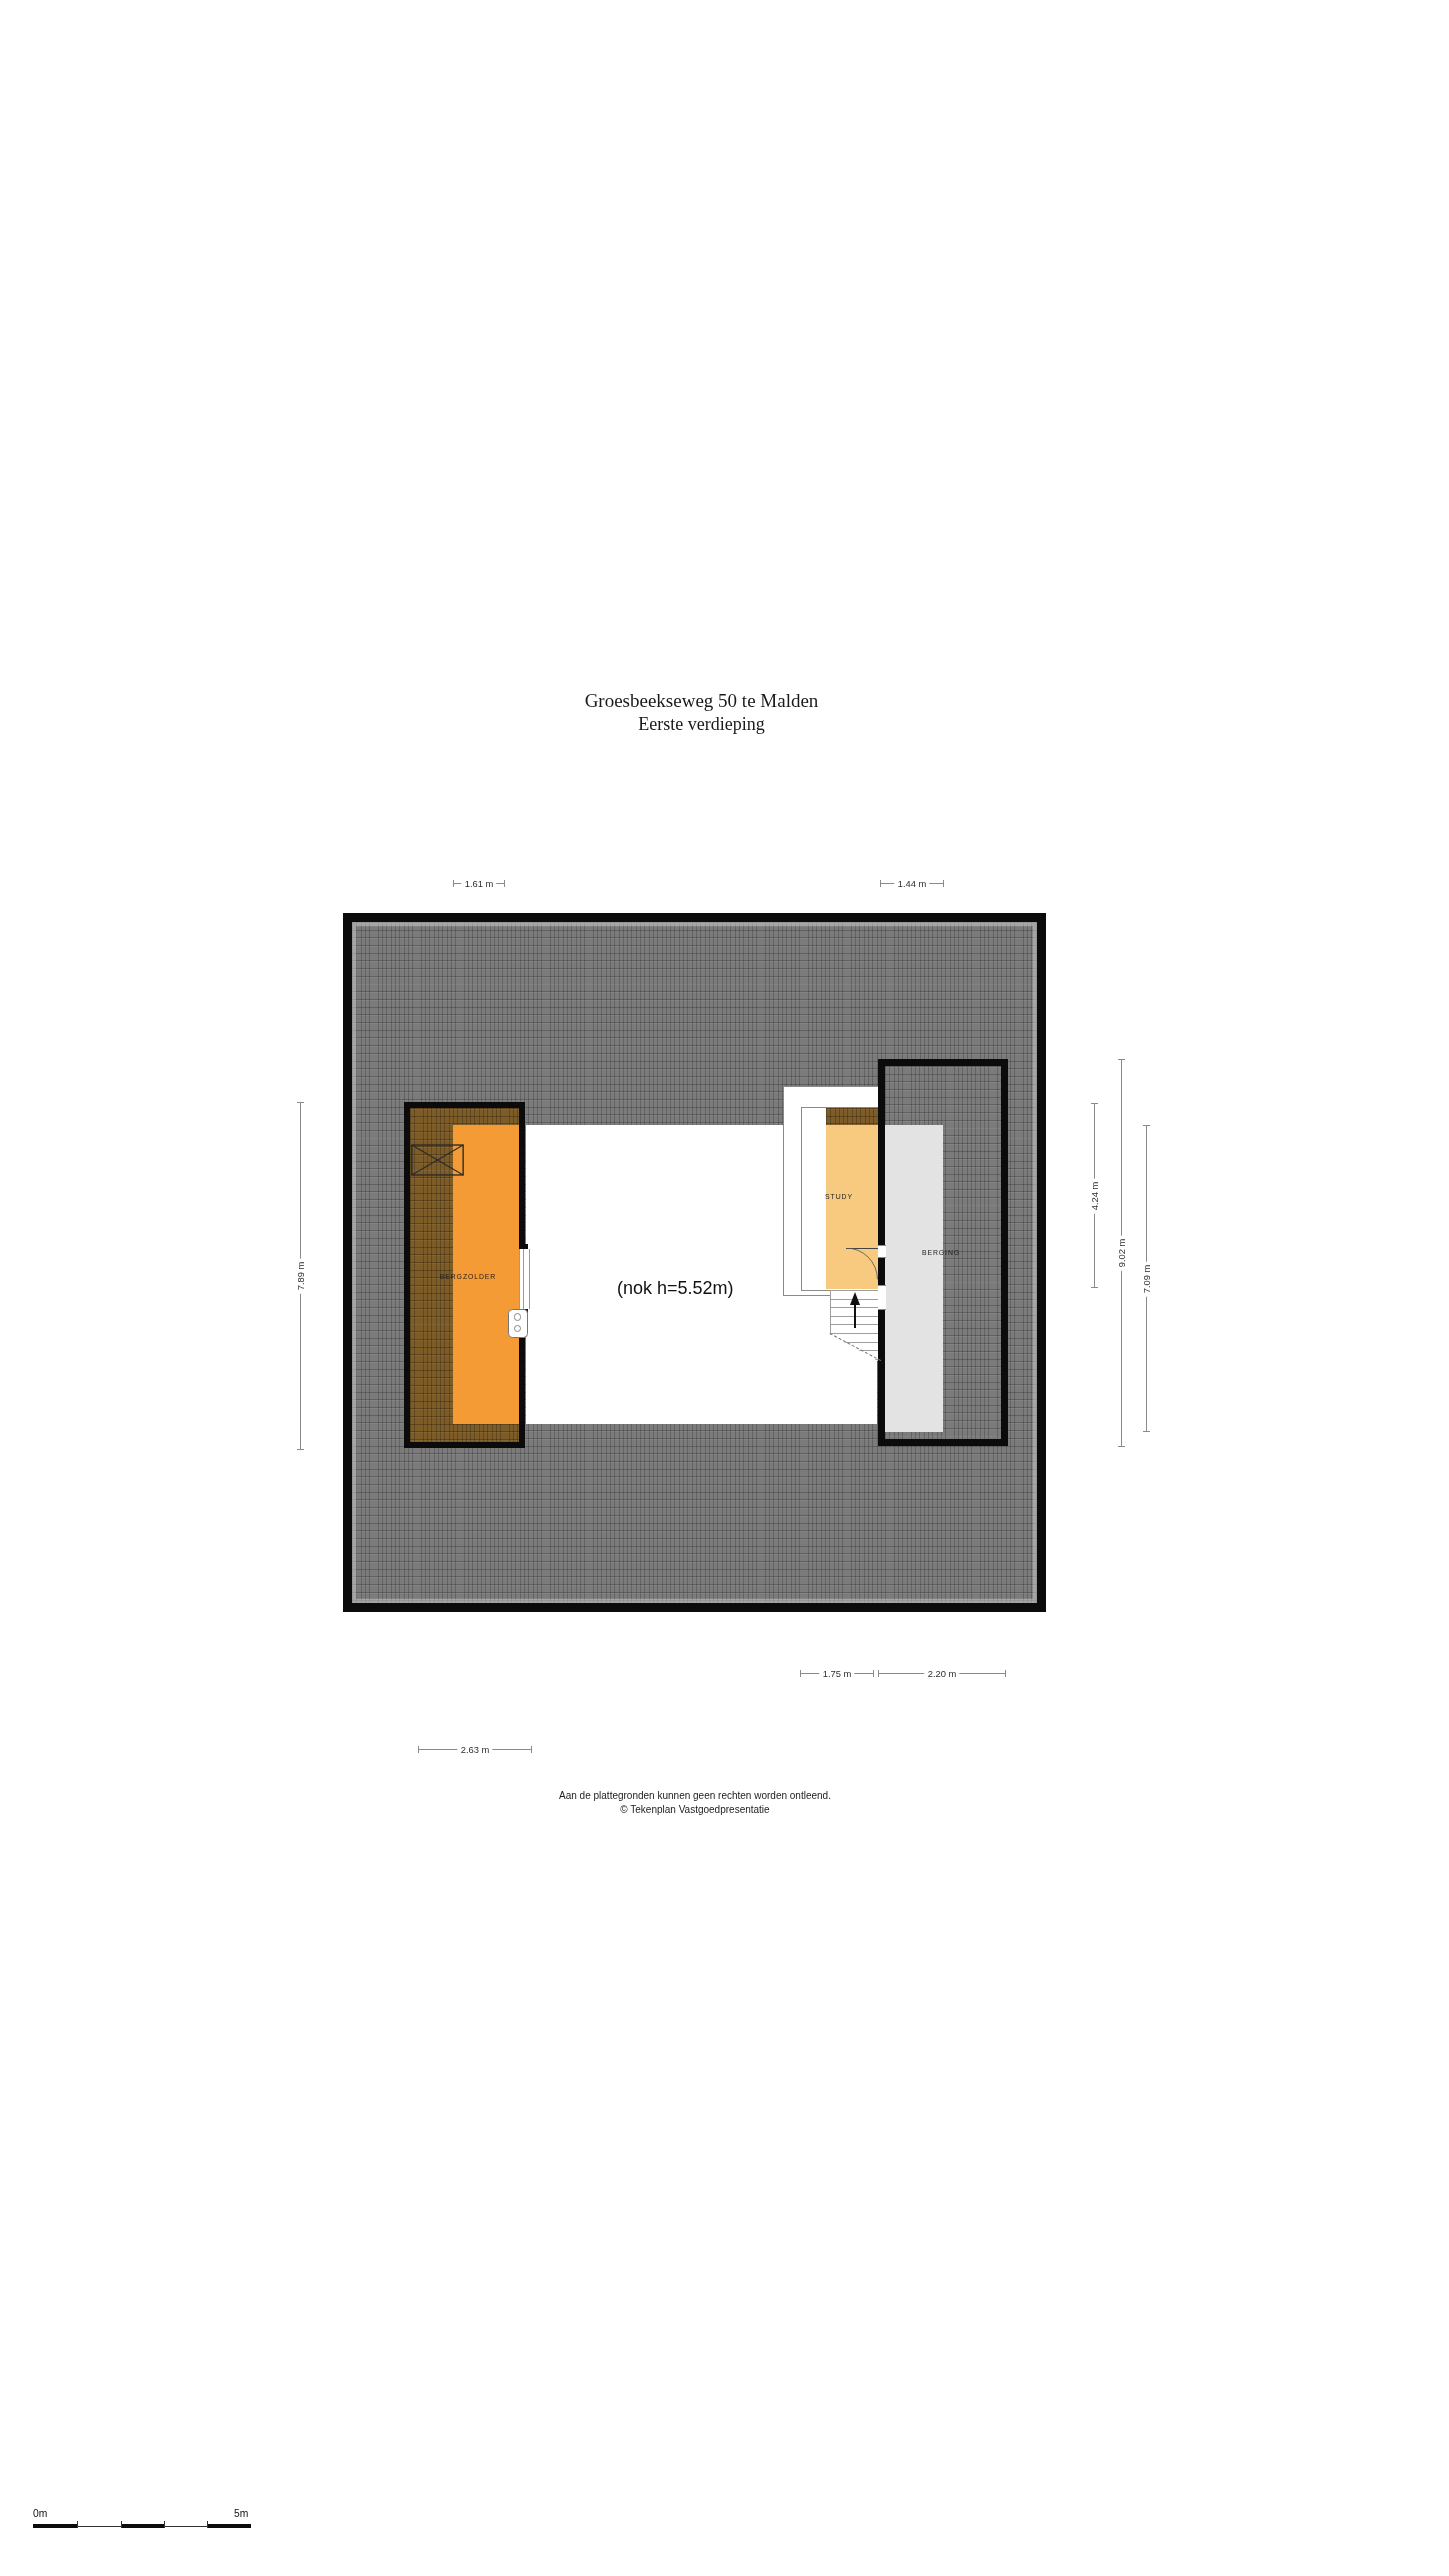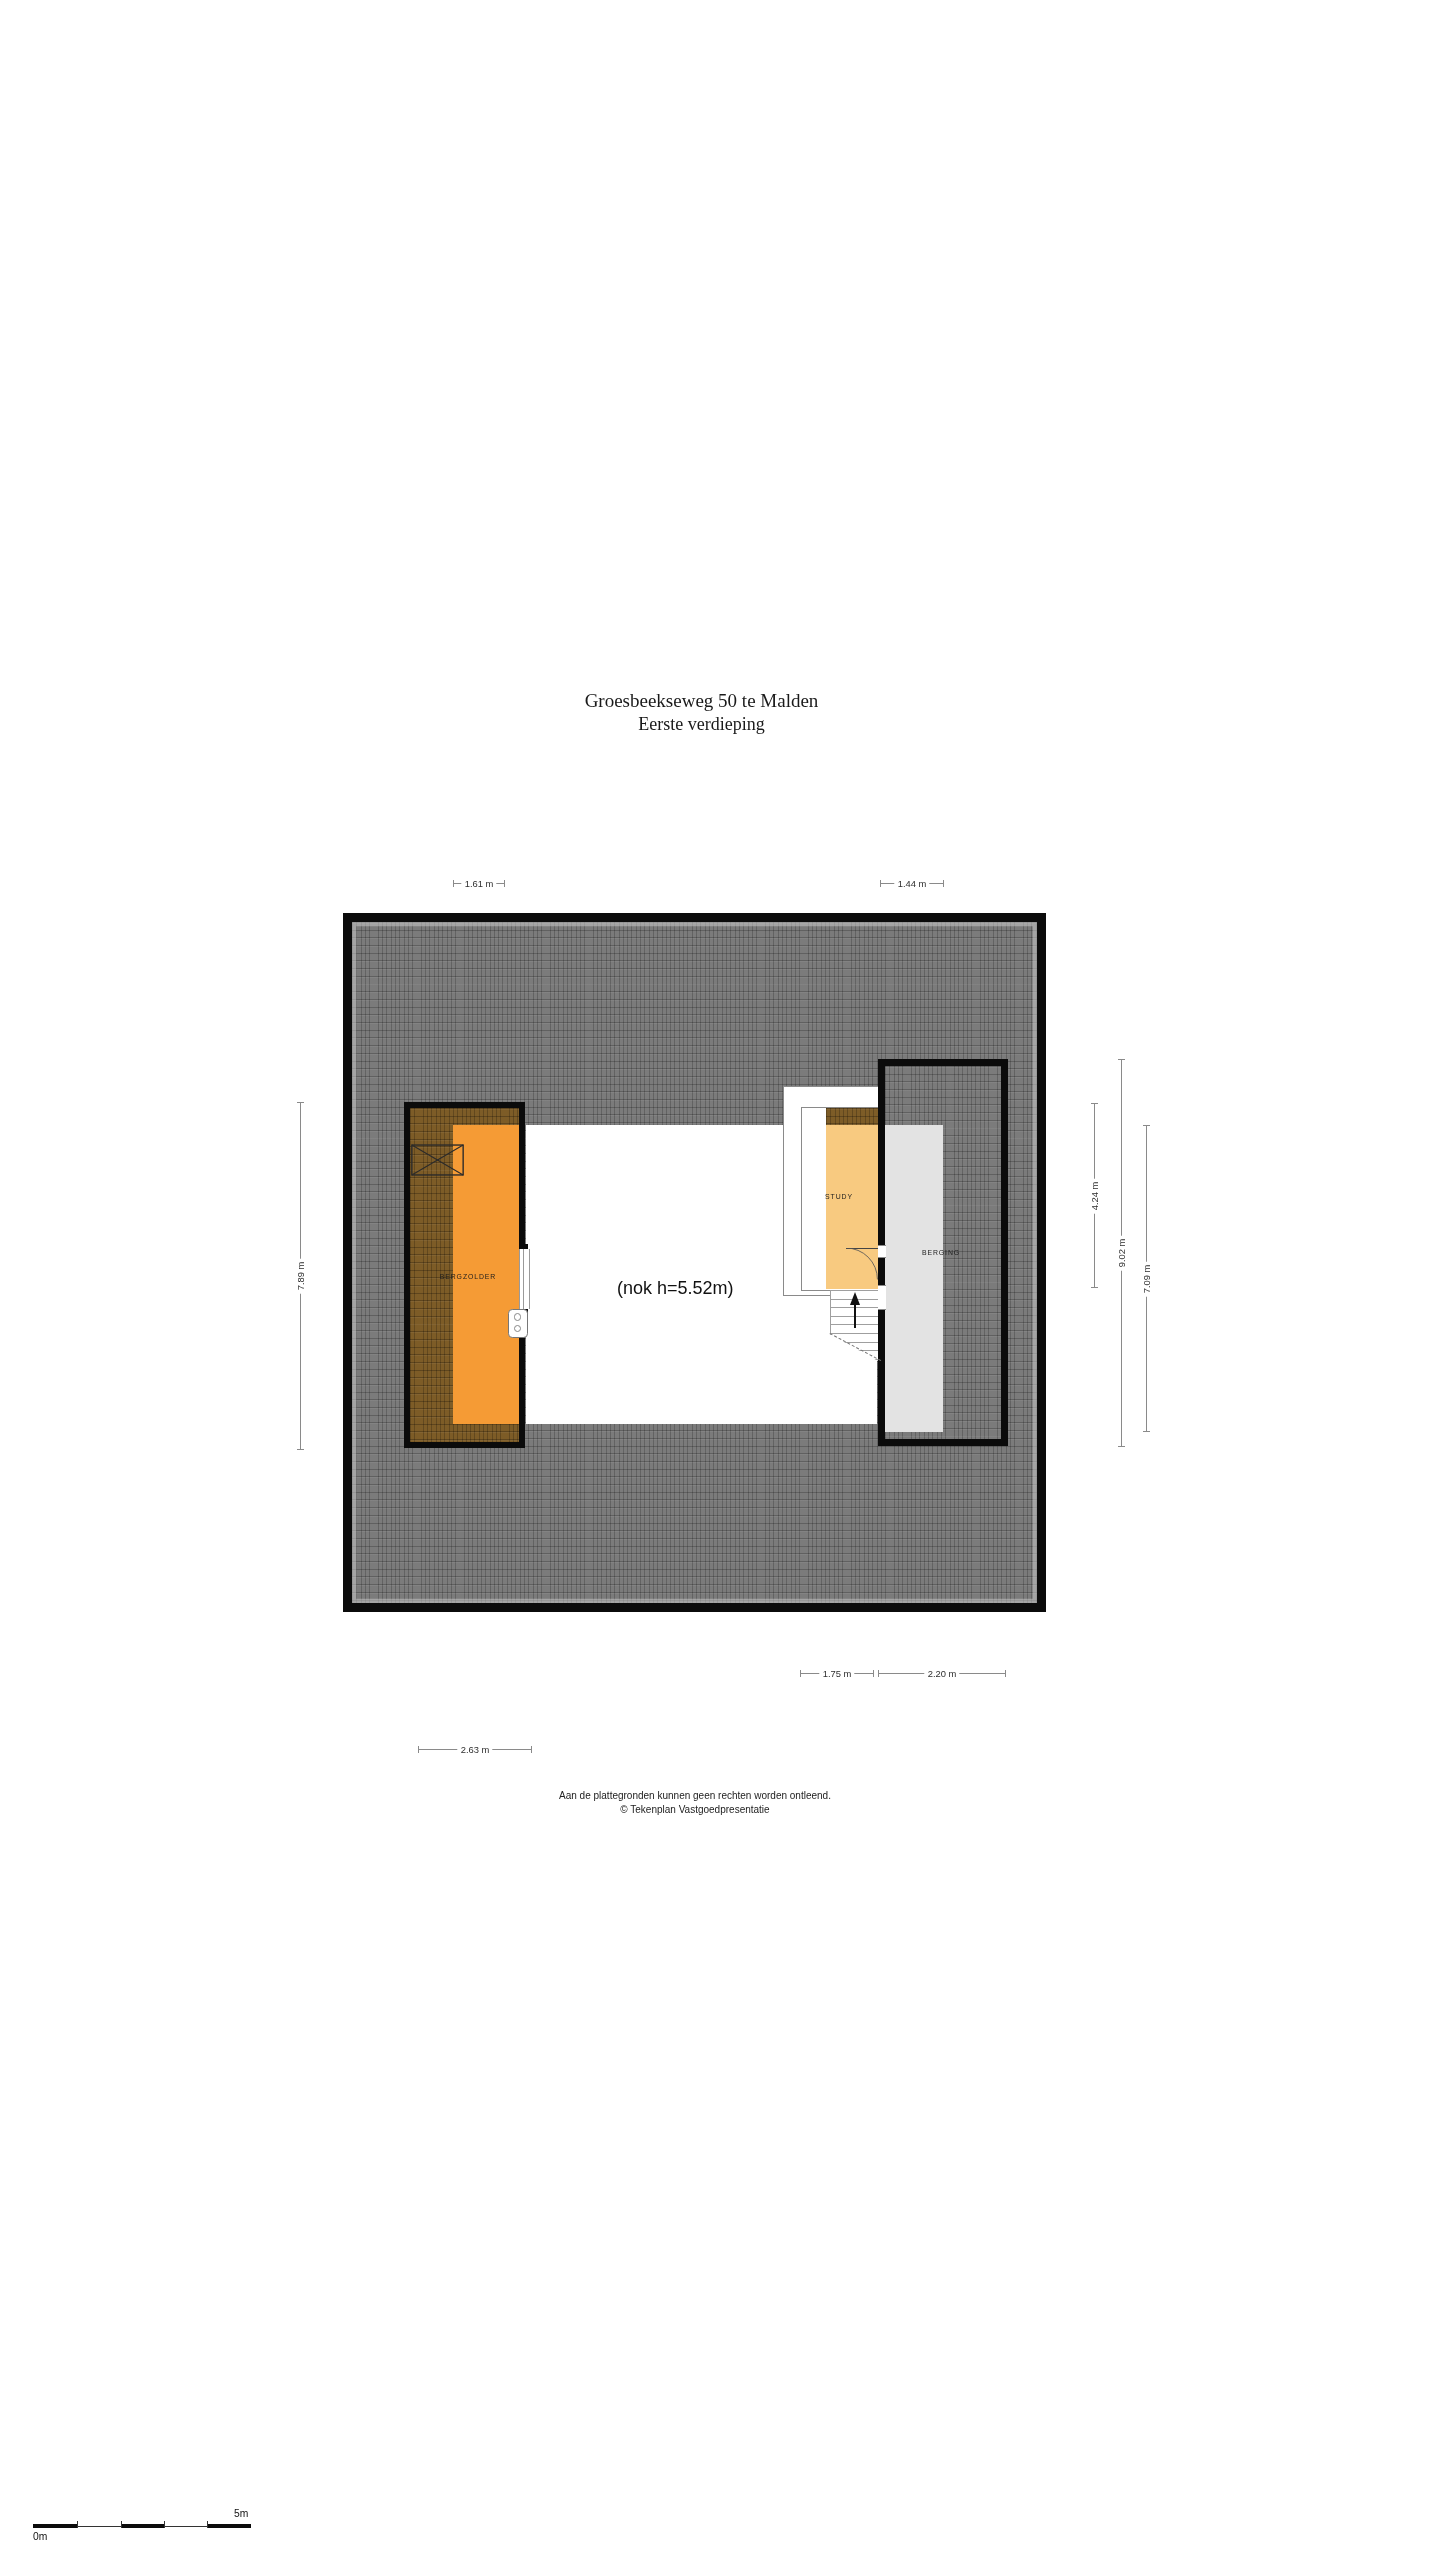--- a/index.html
+++ b/index.html
@@ -181,21 +181,21 @@
     <span class="dim-label">1.75 m</span>
   </div>
   <div class="hdim" style="left:878px;top:1668px;width:128px;">
     <div class="line"></div>
     <span class="dim-label">2.20 m</span>
   </div>
 
   <div class="abs footer-wrap" style="top:1790px;">Aan de plattegronden kunnen geen rechten worden ontleend.</div>
   <div class="abs footer-wrap" style="top:1804px;">© Tekenplan Vastgoedpresentatie</div>
 
-  <div class="abs sb-label" style="left:33px;margin-top:23px;">0m</div>
+  <div class="abs sb-label" style="left:33px;">0m</div>
   <div class="abs sb-label" style="left:234px;">5m</div>
   <div class="abs scalebar">
     <div class="base"></div>
     <div class="thick" style="left:0;width:44px;"></div>
     <div class="thick" style="left:88px;width:44px;"></div>
     <div class="thick" style="left:174px;width:44px;"></div>
     <div class="tick" style="left:44px;"></div>
     <div class="tick" style="left:88px;"></div>
     <div class="tick" style="left:131px;"></div>
     <div class="tick" style="left:174px;"></div>

